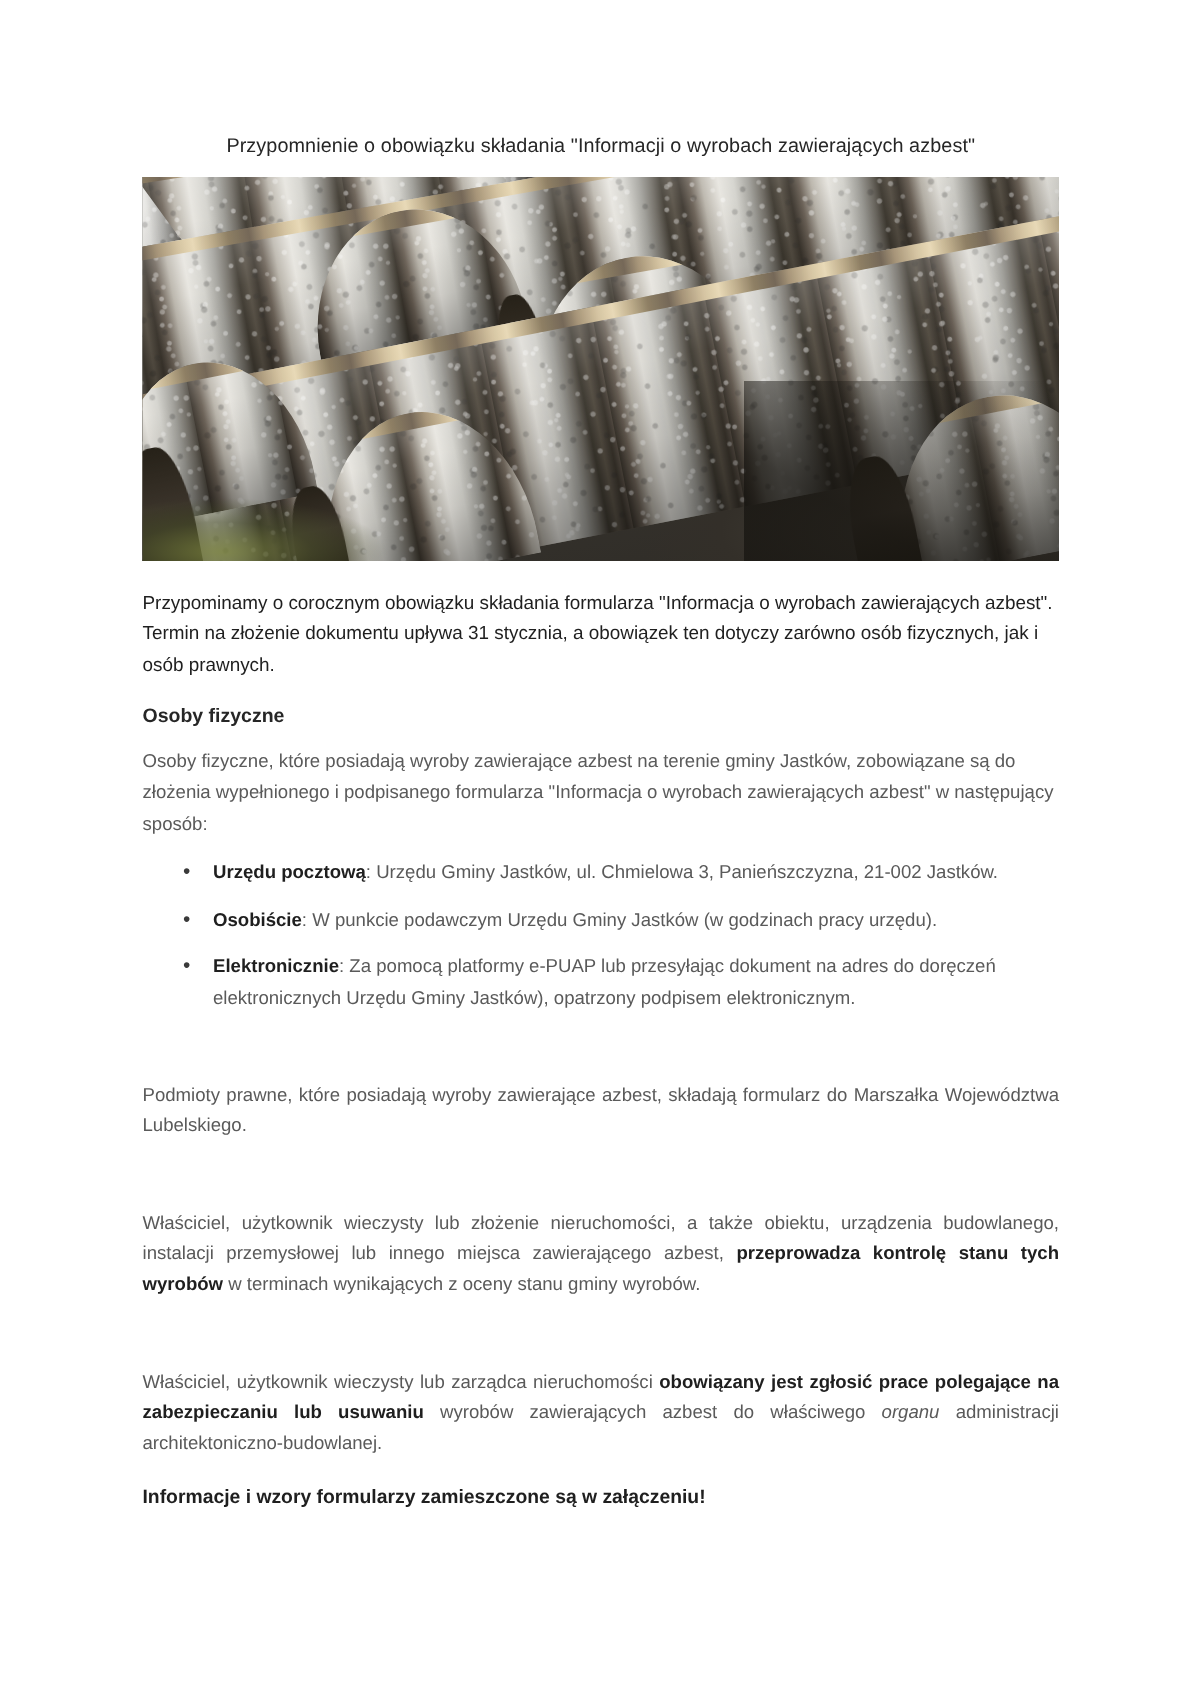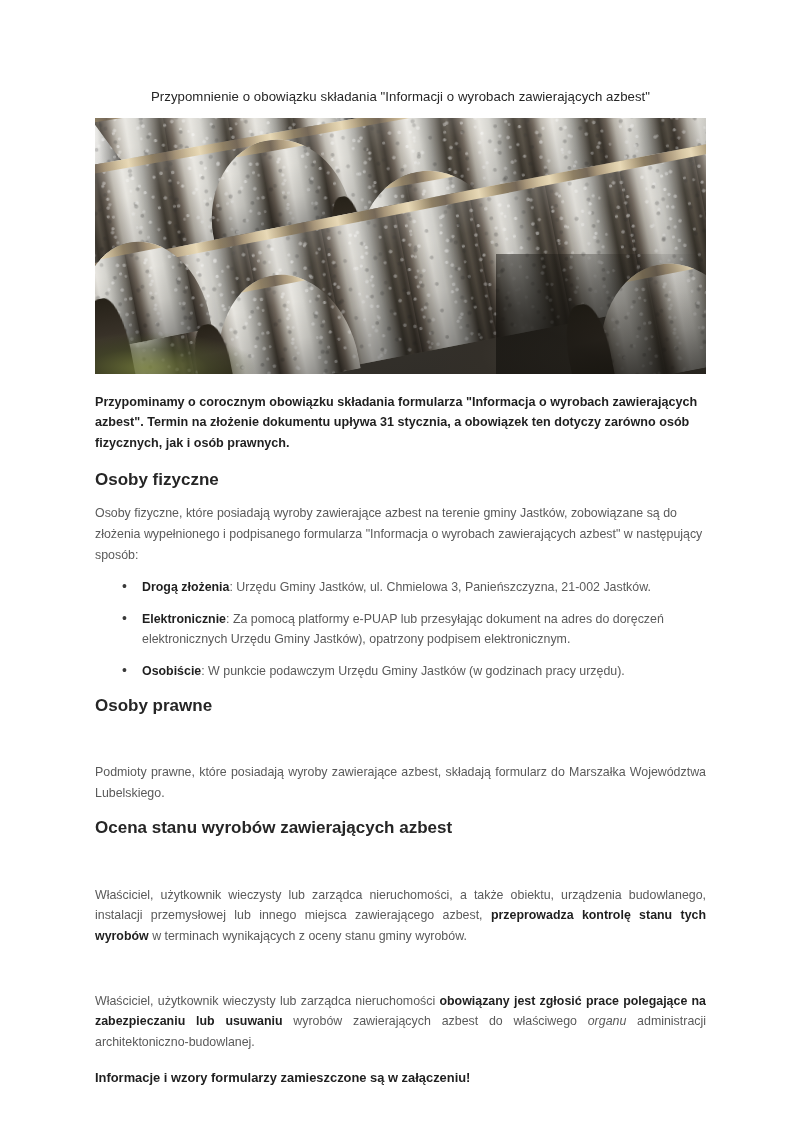--- a/index.html
+++ b/index.html
@@ -157,26 +157,26 @@
     position: absolute;
     inset: 0;
     pointer-events: none;
   }
 
   
   .lead {
     font-size: 12.6px;
     line-height: 1.62;
     color: #1f1f1f;
-    font-weight: 700;
+    font-weight: 400;
     margin: 12px 0 14px 0;
     text-align: left;
   }
   h2.sec {
-    font-size: 17px;
+    font-size: 13px;
     line-height: 1.5;
     color: #262626;
     font-weight: 700;
     margin: 0 0 11px 0;
   }
   p.body {
     font-size: 12.4px;
     line-height: 1.66;
     color: #5a5a5a;
     margin: 0 0 12px 0;
@@ -322,36 +322,34 @@
     </div>
 
     <p class="lead">Przypominamy o corocznym obowiązku składania formularza "Informacja o wyrobach zawierających azbest". Termin na złożenie dokumentu upływa 31 stycznia, a obowiązek ten dotyczy zarówno osób fizycznych, jak i osób prawnych.</p>
 
     <h2 class="sec">Osoby fizyczne</h2>
 
     <p class="body">Osoby fizyczne, które posiadają wyroby zawierające azbest na terenie gminy Jastków, zobowiązane są do złożenia wypełnionego i podpisanego formularza "Informacja o wyrobach zawierających azbest" w następujący sposób:</p>
 
     <ul class="list">
       <li>
-        <b>Drogą złożenia</b><span>: Urzędu Gminy Jastków, ul. Chmielowa 3, Panieńszczyzna, 21-002 Jastków.</span>
+        <b>Urzędu pocztową</b><span>: Urzędu Gminy Jastków, ul. Chmielowa 3, Panieńszczyzna, 21-002 Jastków.</span>
+      </li>
+      <li>
+        <b>Osobiście</b><span>: W punkcie podawczym Urzędu Gminy Jastków (w godzinach pracy urzędu).</span>
       </li>
       <li>
         <b>Elektronicznie</b><span>: Za pomocą platformy e-PUAP  lub przesyłając dokument na adres do doręczeń elektronicznych Urzędu Gminy Jastków), opatrzony podpisem elektronicznym.</span>
       </li>
-      <li>
-        <b>Osobiście</b><span>: W punkcie podawczym Urzędu Gminy Jastków (w godzinach pracy urzędu).</span>
-      </li>
     </ul>
 
-    <h2 class="sec">Osoby prawne</h2>
 
     <p class="body just">Podmioty prawne, które posiadają wyroby zawierające azbest, składają formularz do Marszałka Województwa Lubelskiego.</p>
 
-    <h2 class="sec">Ocena stanu wyrobów zawierających azbest</h2>
-
-    <p class="body just"><span>Właściciel, użytkownik wieczysty lub zarządca nieruchomości, a także obiektu, urządzenia budowlanego, instalacji przemysłowej lub innego miejsca zawierającego azbest, </span><b>przeprowadza kontrolę stanu tych wyrobów</b><span> w terminach wynikających z oceny stanu gminy wyrobów.</span></p>
+
+    <p class="body just"><span>Właściciel, użytkownik wieczysty lub złożenie nieruchomości, a także obiektu, urządzenia budowlanego, instalacji przemysłowej lub innego miejsca zawierającego azbest, </span><b>przeprowadza kontrolę stanu tych wyrobów</b><span> w terminach wynikających z oceny stanu gminy wyrobów.</span></p>
 
     <p class="body just"><span>Właściciel, użytkownik wieczysty lub zarządca nieruchomości </span><b>obowiązany jest zgłosić prace polegające na zabezpieczaniu lub usuwaniu</b><span> wyrobów zawierających azbest do właściwego </span><i>organu</i><span> administracji architektoniczno-budowlanej.</span></p>
 
     <p class="closing">Informacje i wzory formularzy zamieszczone są w załączeniu!</p>
 
   </div>
 </div>
 
 </body></html>

